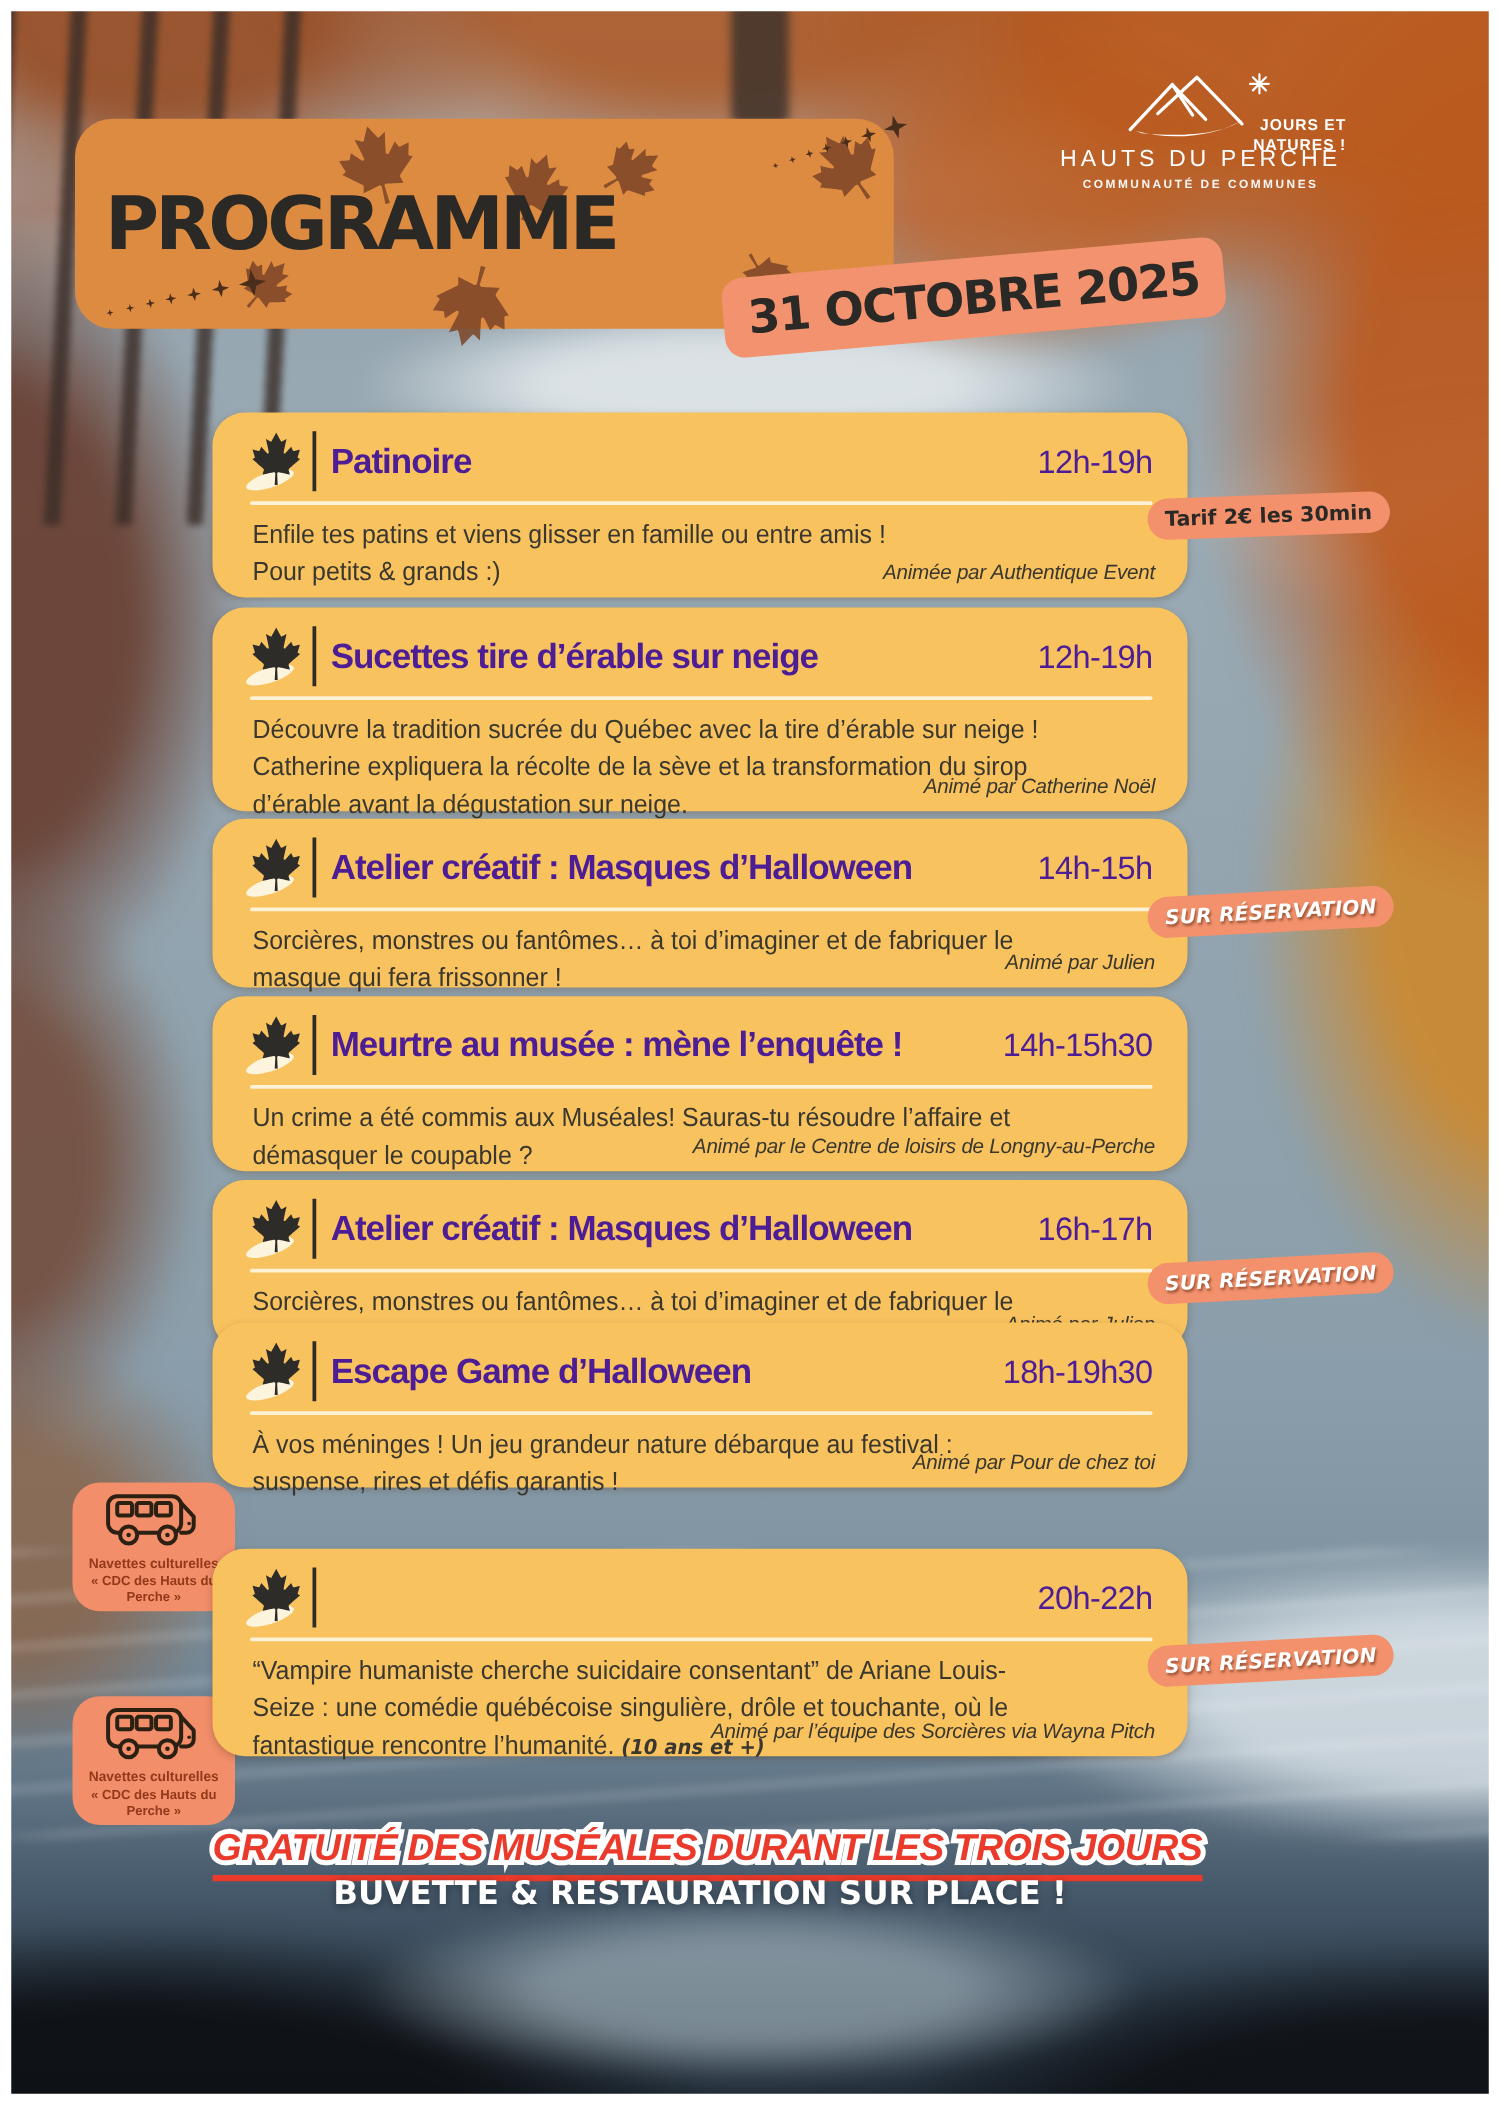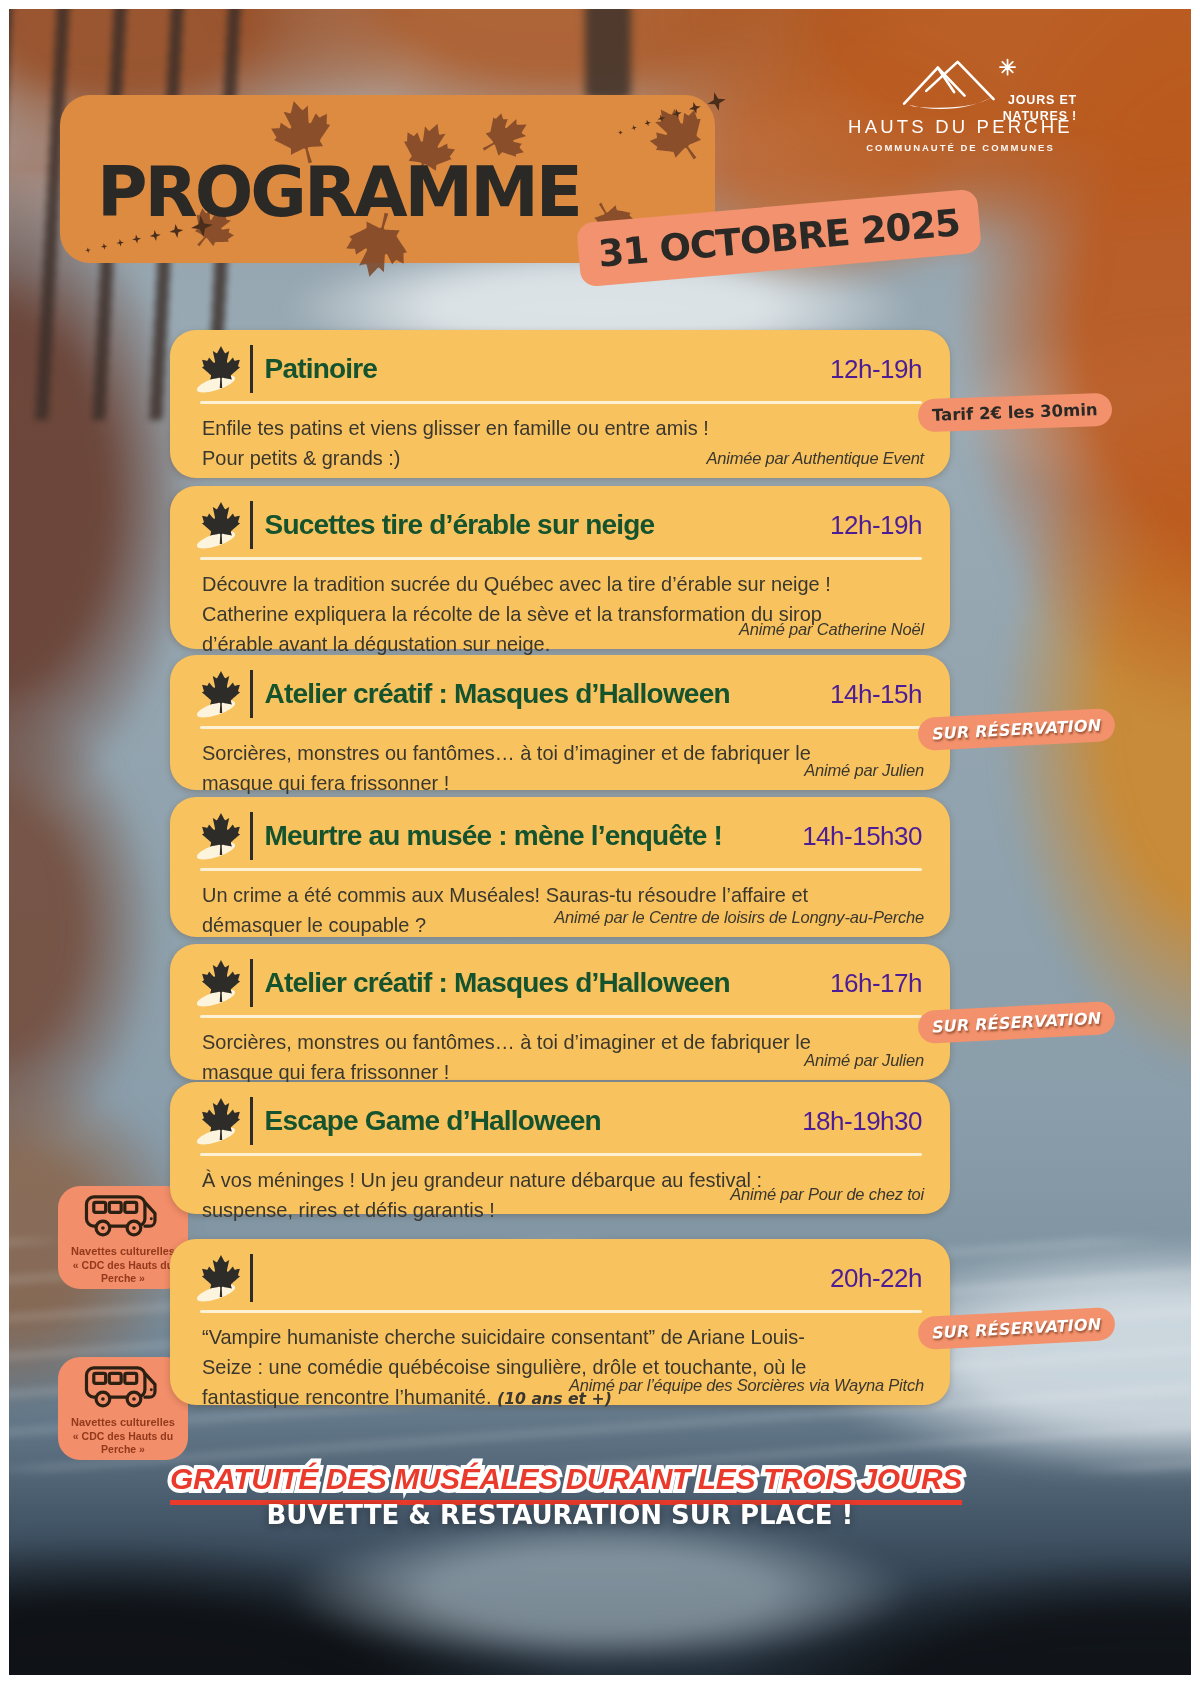--- a/index.html
+++ b/index.html
@@ -33,22 +33,22 @@
   .bg-trunk2{position:absolute;left:585px;top:0;width:46px;height:100px;z-index:1;
     background:rgba(62,50,44,.85);filter:blur(4px);border-radius:8px;}
   .bg-streaks{position:absolute;left:0;top:1240px;width:1200px;height:230px;z-index:1;
     filter:blur(4px);opacity:.45;
     background:repeating-linear-gradient(176deg,rgba(255,255,255,.5) 0 5px,transparent 5px 38px);}
   .frame{position:absolute;inset:0;border:9px solid #fff;z-index:40;pointer-events:none;}
 
   
   .title-box{position:absolute;left:60px;top:95px;width:655px;height:168px;
     background:#DD8B41;border-radius:30px;z-index:5;}
-  .title-box h1{margin:13px;position:absolute;left:24px;top:50%;transform:translateY(-50%);
-    font-family:"DejaVu Sans",sans-serif;font-weight:900;font-size:69px;
+  .title-box h1{margin:0;position:absolute;left:24px;top:50%;transform:translateY(-50%);
+    font-family:"DejaVu Sans",sans-serif;font-weight:900;font-size:59px;
     letter-spacing:-3px;color:#2b2926;z-index:2;}
   .deco-leaf{position:absolute;z-index:1;opacity:.85;}
   .trail{position:absolute;z-index:7;}
 
   .logo{position:absolute;left:838px;top:52px;width:245px;height:118px;z-index:5;color:#fff;}
   .mt-svg{position:absolute;left:58px;top:4px;width:122px;height:64px;}
   .logo .tagline{position:absolute;right:6px;top:40px;text-align:right;font-size:12.5px;
     font-weight:700;letter-spacing:.8px;line-height:1.3;}
   .logo .name{position:absolute;left:0;top:64px;width:100%;text-align:center;
     font-size:18.5px;letter-spacing:3.2px;font-weight:400;}
@@ -64,21 +64,21 @@
   
   .card{position:absolute;left:170px;width:780px;z-index:10;background:#F8C25F;
     border-radius:26px;padding:14px 28px 12px 30px;box-sizing:border-box;
     box-shadow:0 2px 6px rgba(70,40,10,.25);}
   .card-head{display:flex;align-items:center;height:50px;}
   .leaf-wrap{position:relative;width:44px;height:46px;flex:0 0 auto;}
   .leaf-wrap::after{content:"";position:absolute;left:-4px;bottom:2px;width:40px;height:12px;
     background:#fdf4dd;border-radius:50%;transform:rotate(-18deg);z-index:0;}
   .leaf-wrap svg{position:relative;z-index:1;width:42px;height:42px;}
   .vline{width:2.5px;height:48px;background:#2e2c29;margin:0 12px 0 6px;flex:0 0 auto;}
-  .card h2{font-size:28px;font-weight:700;color:#14532d;letter-spacing:-0.8px;margin:0;
+  .card h2{font-size:28px;font-weight:700;color:#4c1d95;letter-spacing:-0.8px;margin:0;
     white-space:nowrap;}
   .time{margin-left:auto;font-size:26px;color:#4c1d95;font-weight:400;
     letter-spacing:-0.5px;white-space:nowrap;padding-left:10px;}
   .rule{height:3px;background:#fdf2d6;border-radius:2px;margin-top:7px;}
   .desc{margin:9px 0 0 2px;font-size:21px;line-height:1.42;color:#3a372e;
     white-space:pre-line;transform:scaleX(.95);transform-origin:left top;width:105%;}
   .age{font-weight:700;font-style:italic;font-size:16.5px;
     font-family:"DejaVu Sans",sans-serif;white-space:nowrap;}
   .animator{position:absolute;right:26px;bottom:10px;font-style:italic;font-size:16.5px;
     color:#3a372e;letter-spacing:-0.2px;}
@@ -259,21 +259,21 @@
       <span class="vline"></span>
       <h2>Atelier créatif : Masques d’Halloween</h2>
       <span class="time">16h-17h</span>
     </div>
     <div class="rule"></div>
     <p class="desc"><span>Sorcières, monstres ou fantômes… à toi d’imaginer et de fabriquer le
 masque qui fera frissonner !</span></p>
     <div class="animator">Animé par Julien</div>
   </section>
 
-  <section class="card" style="top:1082px;height:132px">
+  <section class="card" style="top:1058px;height:132px">
     <div class="card-head">
       <span class="leaf-wrap"><svg viewBox="0 0 512 512">
             <use href="#leafPath" fill="#2e2c29"></use>
           </svg></span>
       <span class="vline"></span>
       <h2>Escape Game d’Halloween</h2>
       <span class="time">18h-19h30</span>
     </div>
     <div class="rule"></div>
     <p class="desc"><span>À vos méninges ! Un jeu grandeur nature débarque au festival :

